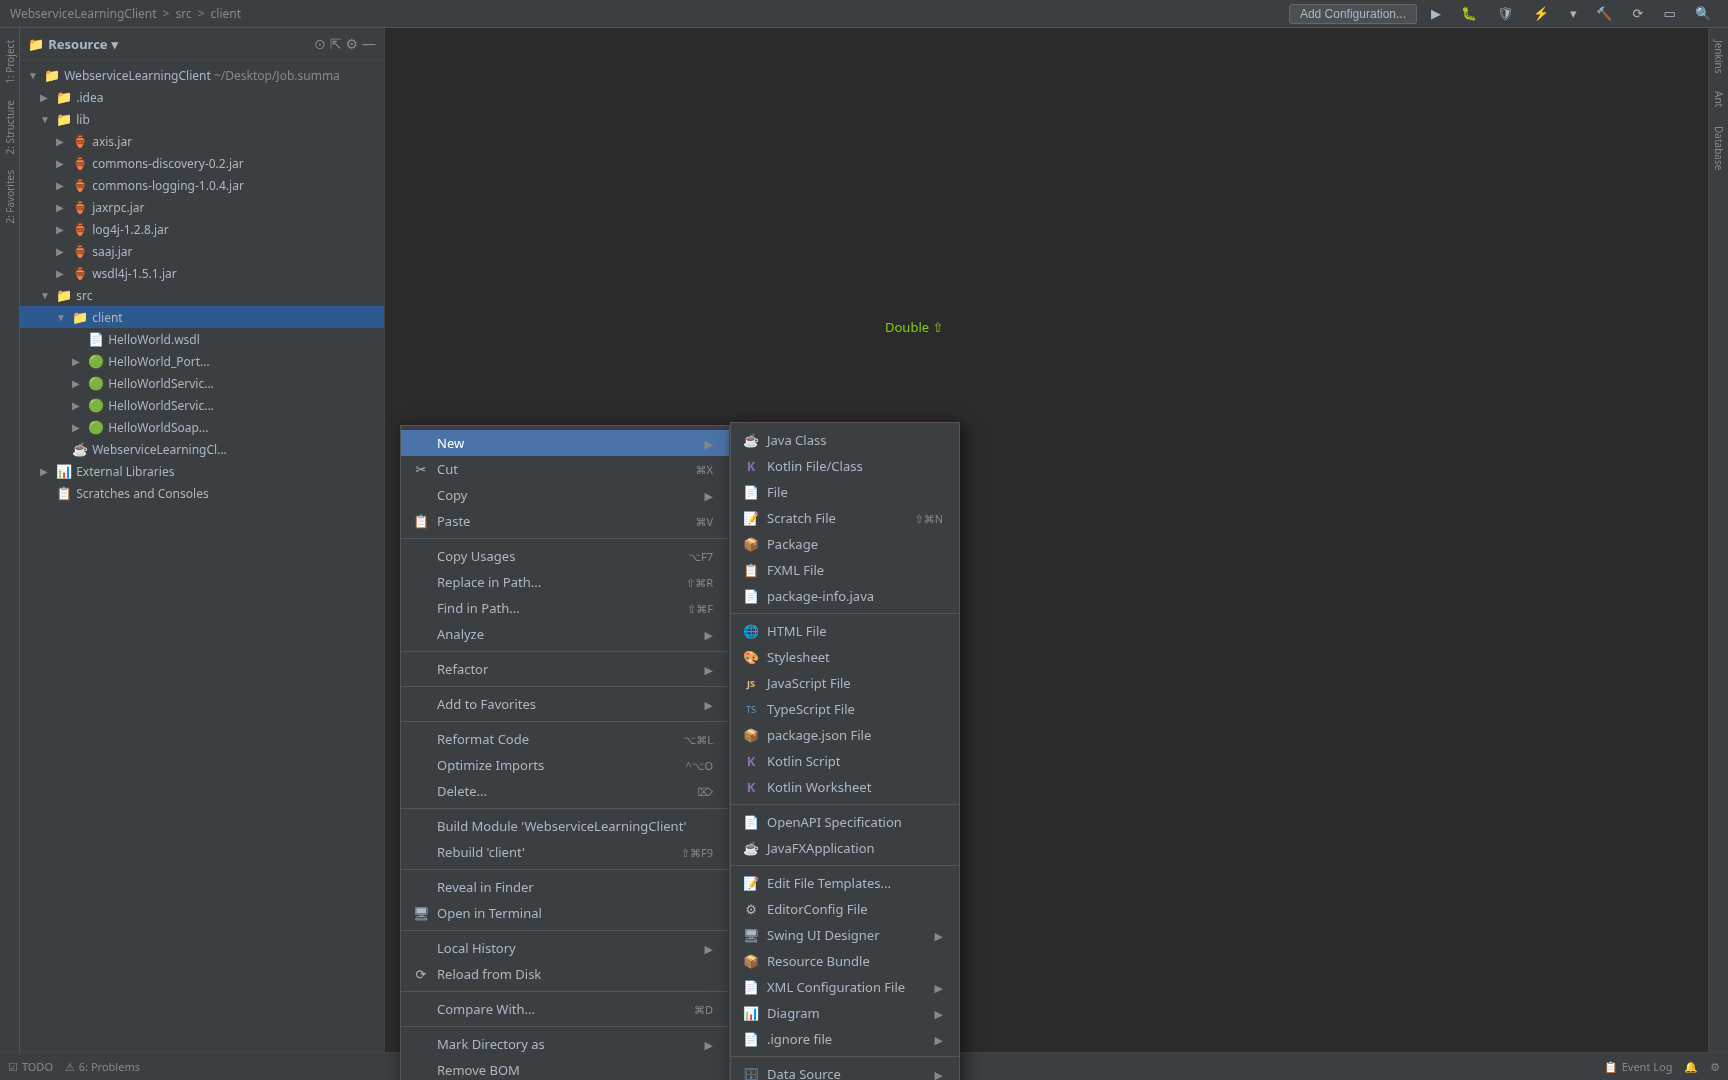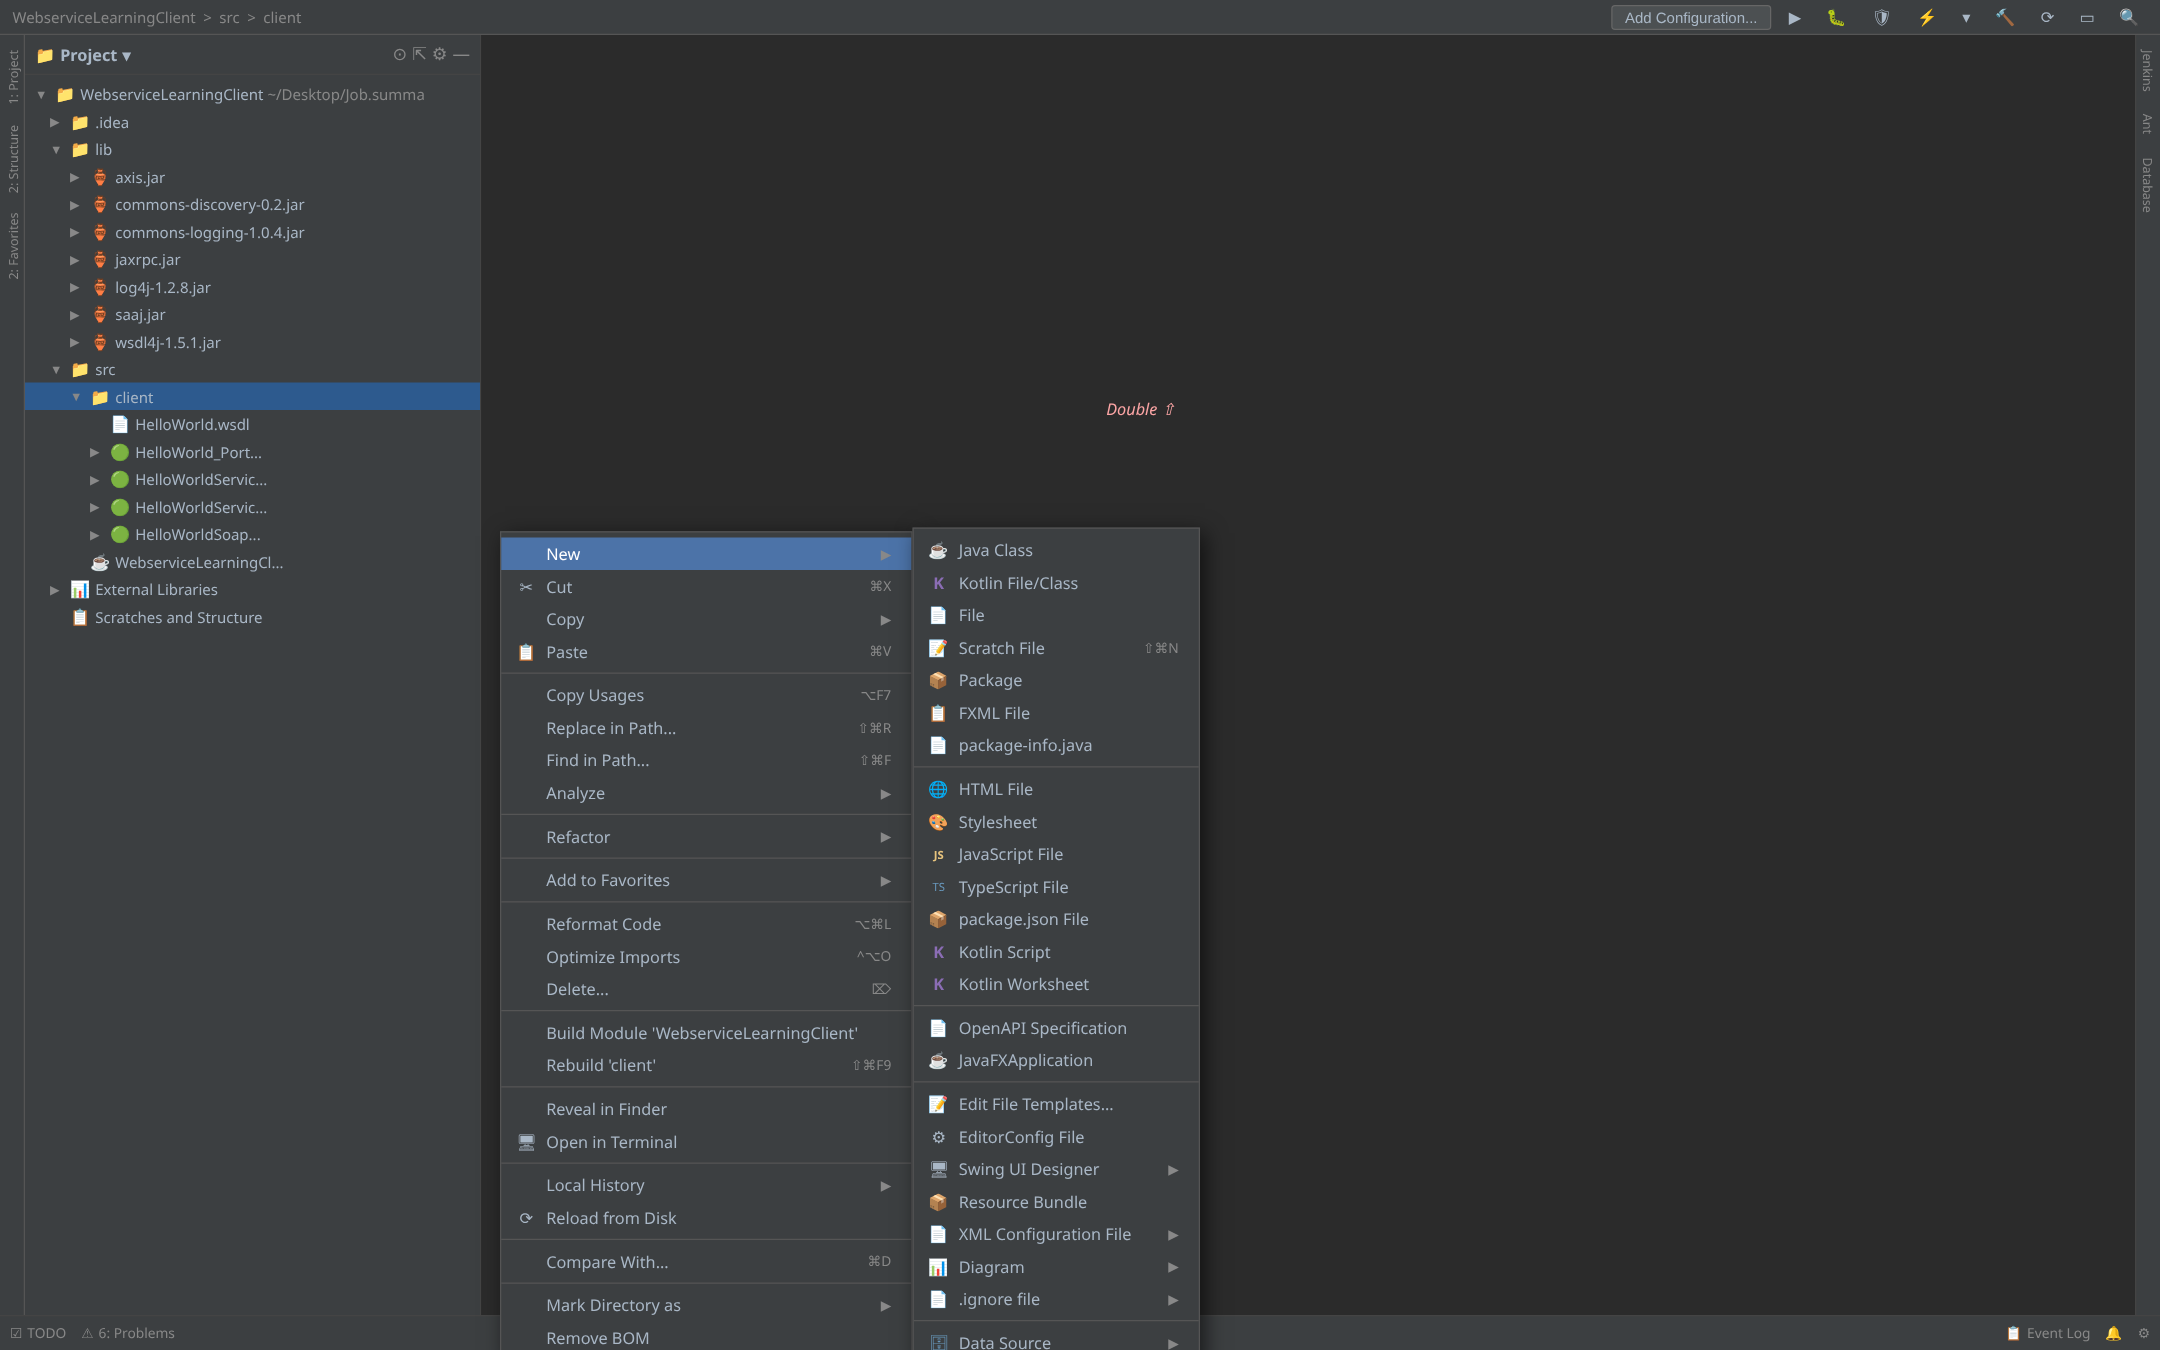--- a/index.html
+++ b/index.html
@@ -257,23 +257,22 @@
     #main-content {
       flex: 1;
       background: #2b2b2b;
       position: relative;
     }
 
     .double-click-hint {
       position: absolute;
       top: 290px;
       left: 500px;
-      color: #fca5a5;
+      color: #84cc16;
       font-size: 13px;
-      font-style: italic;
     }
   </style>
 </head>
 <body>
 
 <div id="titlebar">
   <div id="titlebar-text">
     <span>WebserviceLearningClient</span>
     <span>&gt;</span>
     <span>src</span>
@@ -299,21 +298,21 @@
   <div id="left-sidebar">
     <div class="sidebar-tab-vertical">1: Project</div>
     <div class="sidebar-tab-vertical">2: Structure</div>
     <div class="sidebar-tab-vertical">2: Favorites</div>
   </div>
 
   <div id="project-panel">
     <div id="project-header">
       <div id="project-title">
         <span>📁</span>
-        <span>Project</span>
+        <span>Resource</span>
         <span>▾</span>
       </div>
       <div class="header-icons">
         <span class="header-icon">⊙</span>
         <span class="header-icon">⇱</span>
         <span class="header-icon">⚙</span>
         <span class="header-icon">—</span>
       </div>
     </div>
     <div id="project-tree">
@@ -409,21 +408,21 @@
         <span class="tree-label">WebserviceLearningCl...</span>
       </div>
       <div class="tree-item tree-indent-1">
         <span class="tree-arrow">▶</span>
         <span class="tree-icon" style="color:#e8c47e">📊</span>
         <span class="tree-label">External Libraries</span>
       </div>
       <div class="tree-item tree-indent-1">
         <span class="tree-arrow" style="visibility:hidden">▶</span>
         <span class="tree-icon">📋</span>
-        <span class="tree-label">Scratches and Structure</span>
+        <span class="tree-label">Scratches and Consoles</span>
       </div>
     </div>
   </div>
 
   <div id="main-content">
     <div class="double-click-hint">Double ⇧</div>
   </div>
 
 </div>
 

